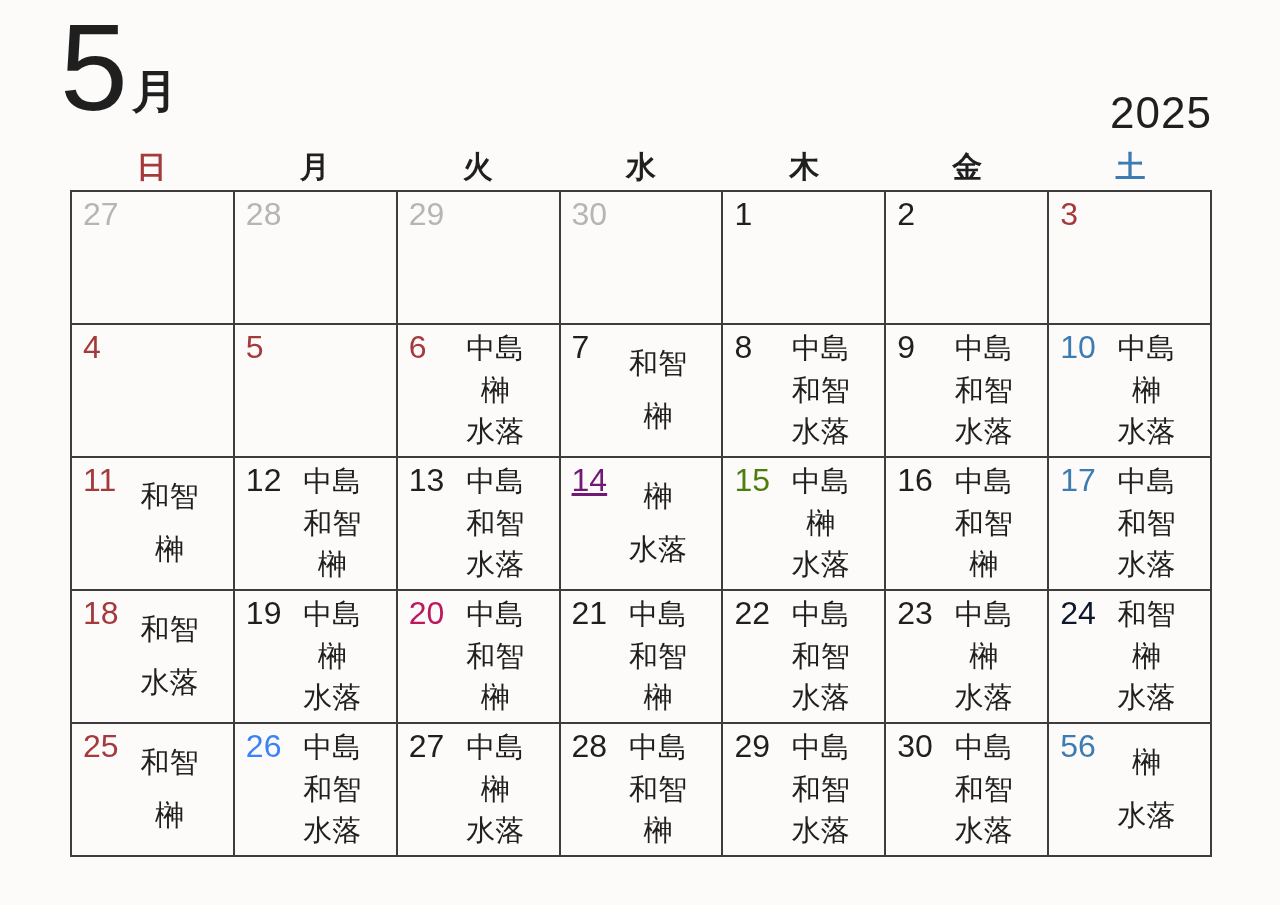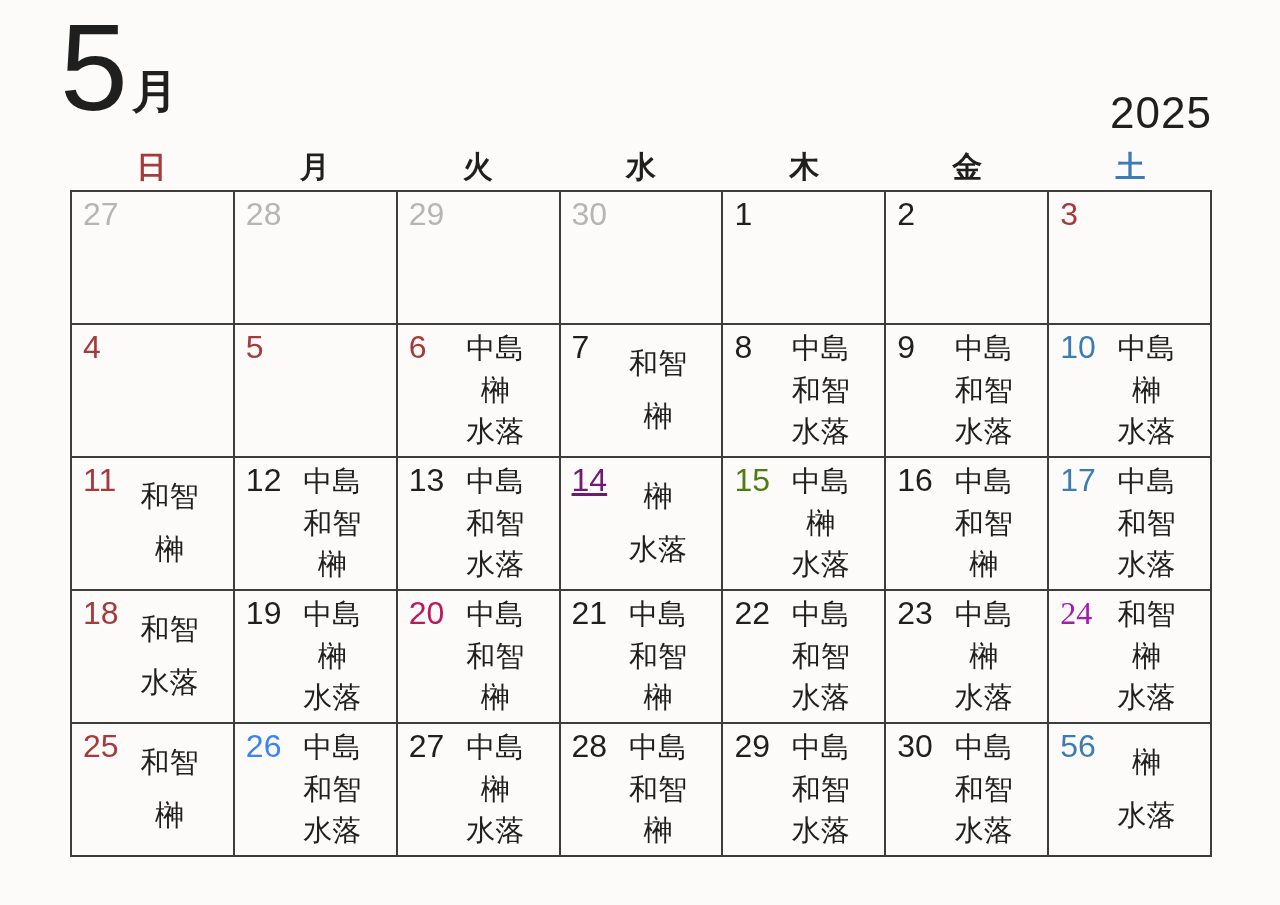--- a/index.html
+++ b/index.html
@@ -244,21 +244,21 @@
       </div>
       <div class="cell">
         <span class="daynum" style="color: rgb(31, 31, 31);">23</span>
         <div class="names">
           <span class="name">中島</span>
           <span class="name">榊</span>
           <span class="name">水落</span>
         </div>
       </div>
       <div class="cell">
-        <span class="daynum" style="color: #a21caf; font-family: Liberation Serif, serif;">24</span>
+        <span class="daynum" style="color: #0f172a;">24</span>
         <div class="names">
           <span class="name">和智</span>
           <span class="name">榊</span>
           <span class="name">水落</span>
         </div>
       </div>
       <div class="cell">
         <span class="daynum" style="color: rgb(164, 58, 60);">25</span>
         <div class="names few">
           <span class="name">和智</span>

